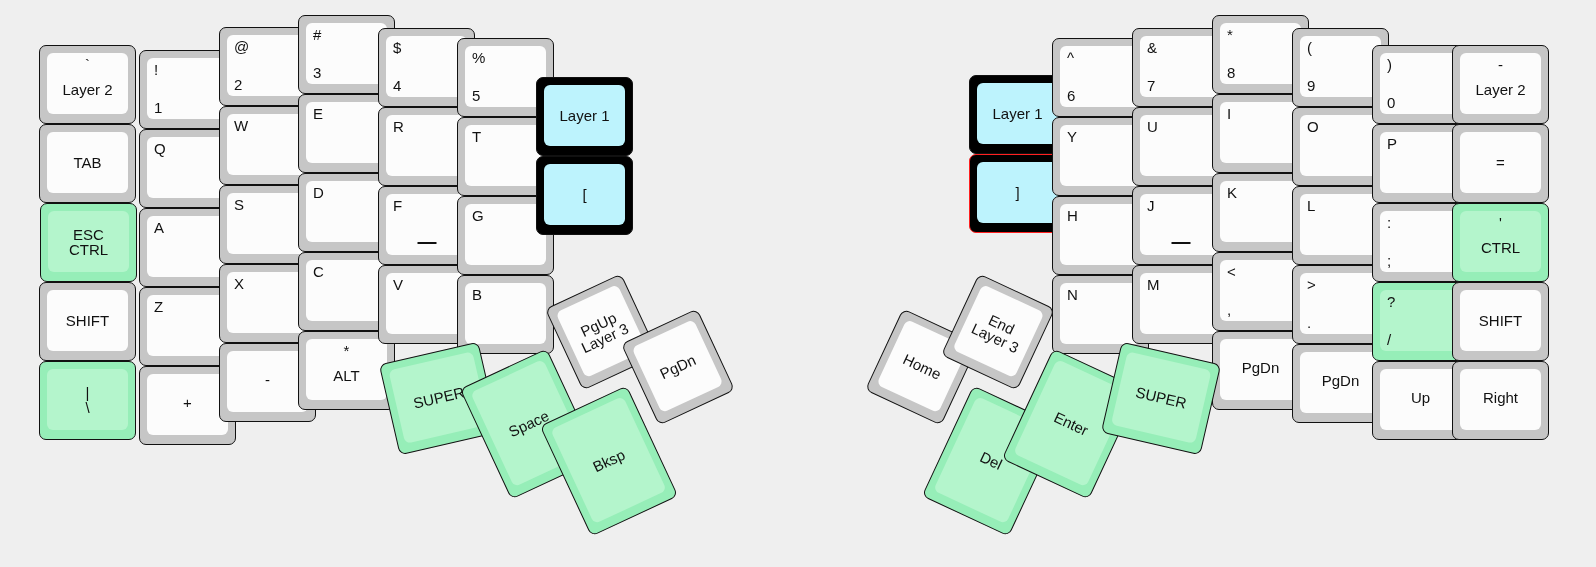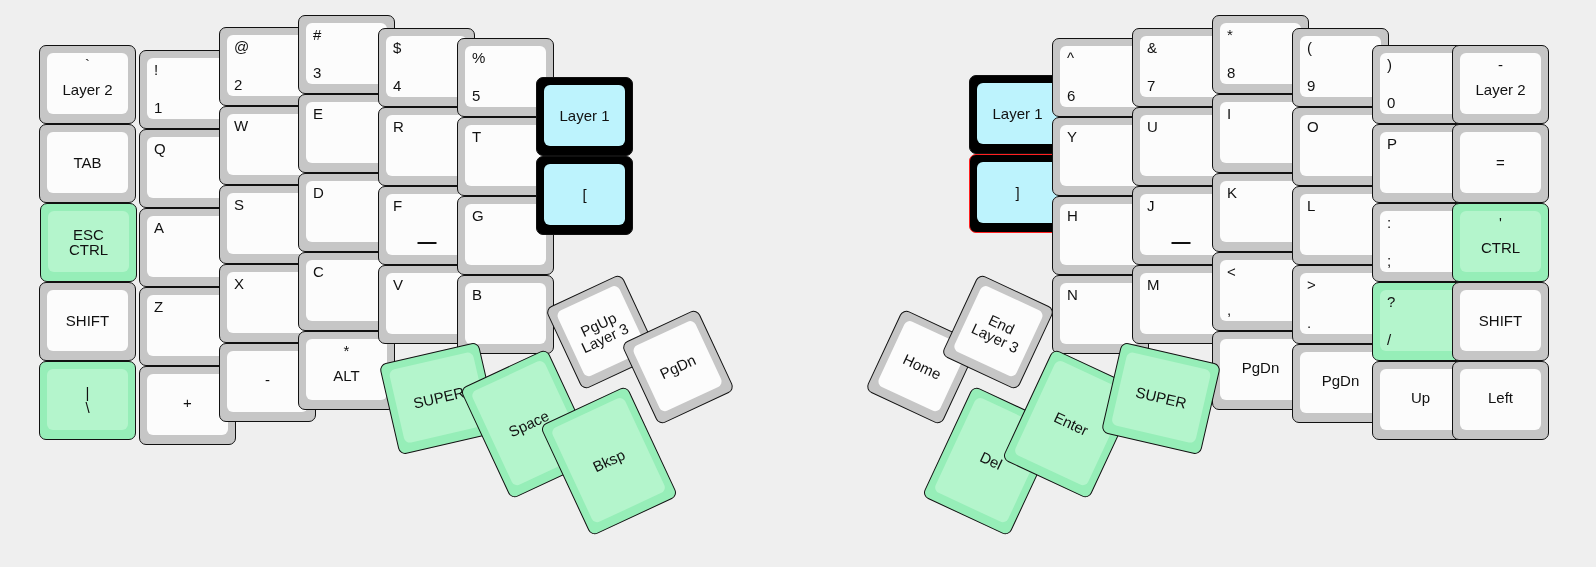--- a/index.html
+++ b/index.html
@@ -472,21 +472,21 @@
             <div class="lg mainc">CTRL</div>
           </div>
         </div>
         <div class="key" style="left: 1452px; top: 282px; width: 97px; height: 79px;">
           <div class="cap mid">
             <div class="lg c">SHIFT</div>
           </div>
         </div>
         <div class="key" style="left: 1452px; top: 361px; width: 97px; height: 79px;">
           <div class="cap tc">
-            <div class="lg mainc">Left</div>
+            <div class="lg mainc">Right</div>
           </div>
         </div>
       </div>
     </div>
     <div>
       <div class="key" style="left: 880px; top: 322px; width: 84px; height: 90px; transform: rotate(25deg);">
         <div class="cap mid">
           <div class="lg c">Home</div>
         </div>
       </div>

